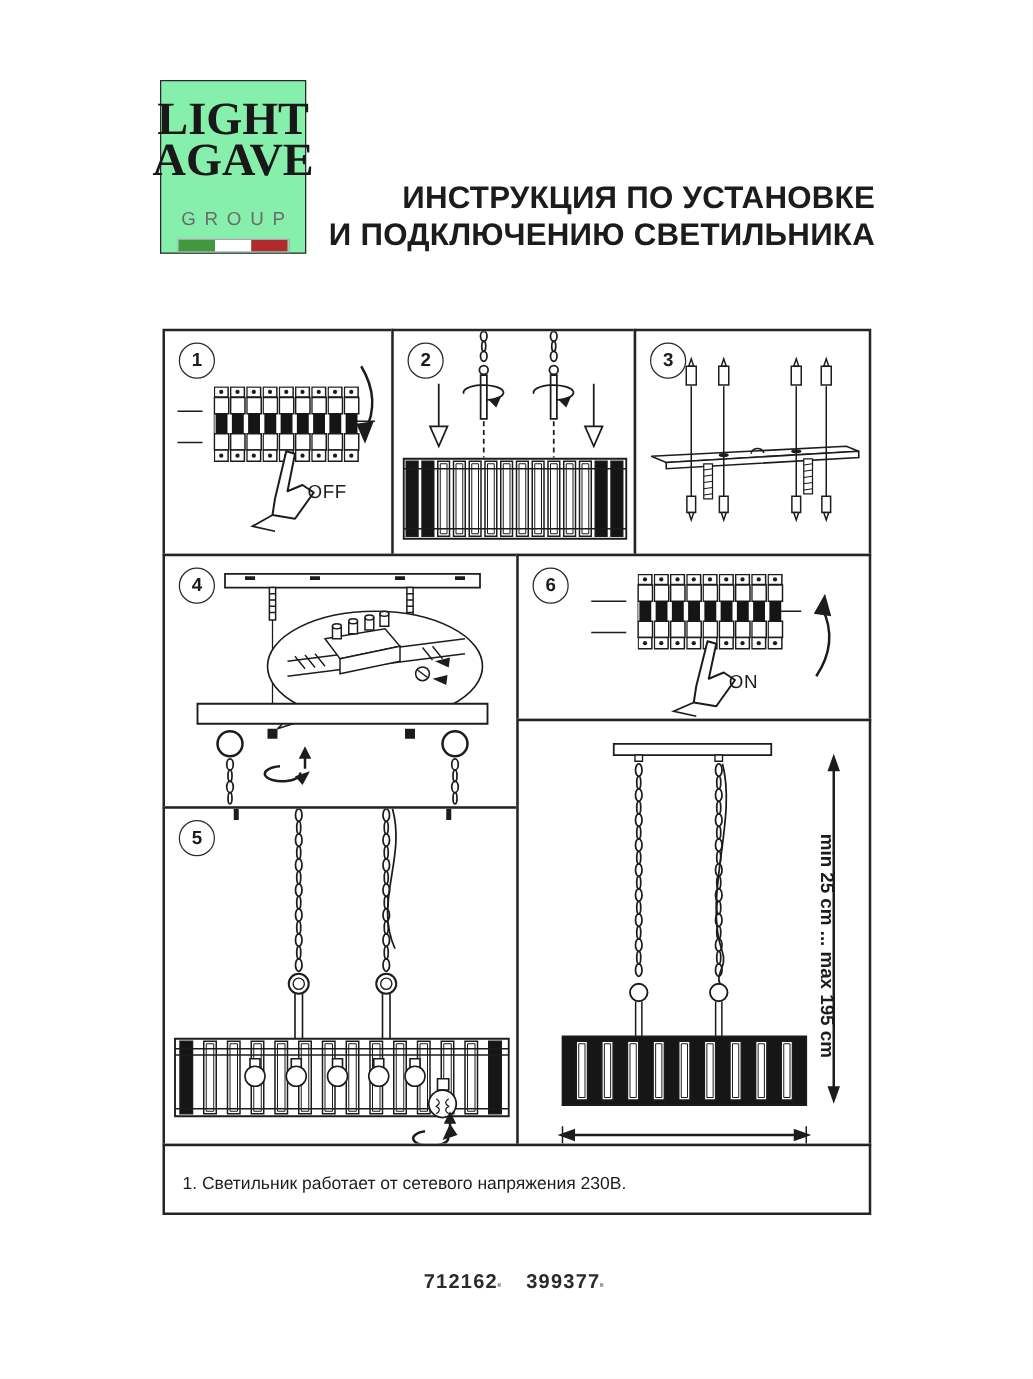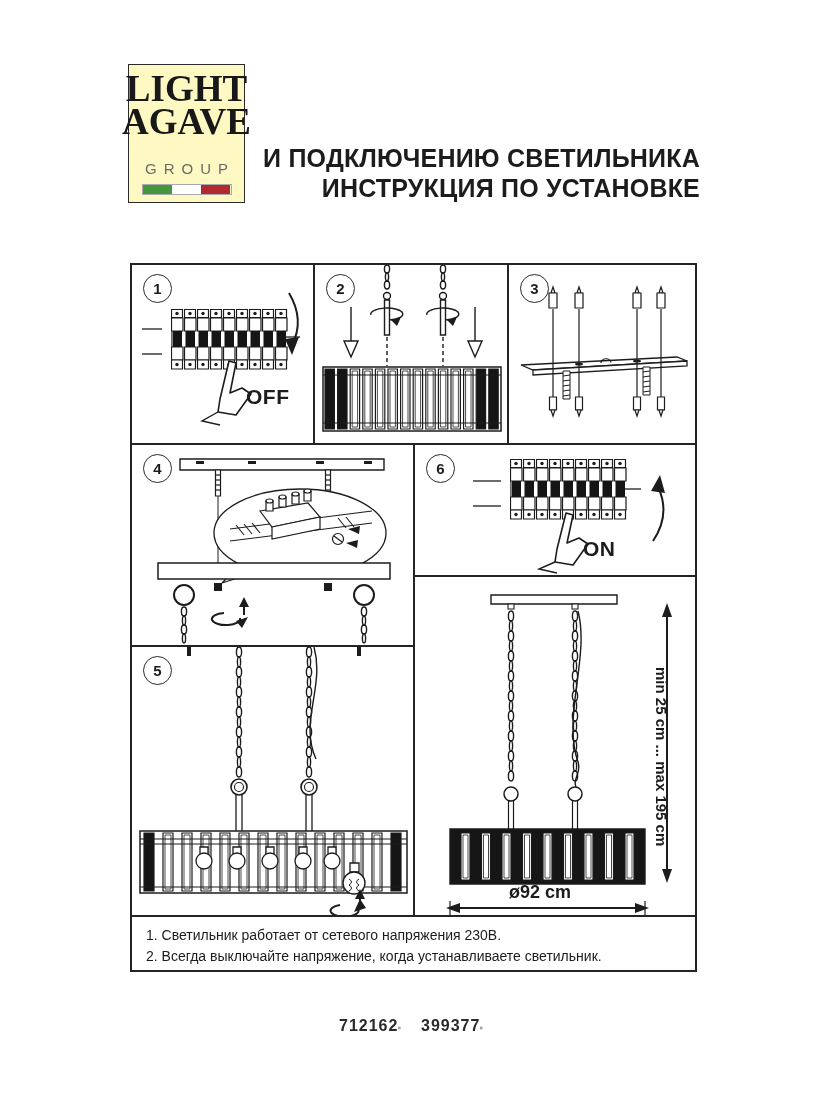--- a/index.html
+++ b/index.html
@@ -1,38 +1,38 @@
 <!DOCTYPE html>
 <html><head>
 <meta charset="utf-8">
 <style>
   html,body{margin:0;padding:0;background:#fff;}
   .page{position:relative;width:826px;height:1103px;background:#fff;outline:1px solid #e9e9e9;
         font-family:"Liberation Sans",sans-serif;color:#1c1c1c;overflow:hidden;}
   
   .logo-box{position:absolute;left:128px;top:64px;width:115px;height:137px;border:1.5px solid #2a2a2a;
-            display:flex;flex-direction:column;align-items:center;justify-content:center;background:#fef9c3;}
+            display:flex;flex-direction:column;align-items:center;justify-content:flex-end;background:#86efac;}
   .logo-word{font-family:"Liberation Serif",serif;font-weight:bold;font-size:37px;line-height:33px;letter-spacing:0px;color:#181818;}
   .logo-group{margin-top:22px;font-size:15px;letter-spacing:7px;color:#6b6b6b;padding-left:7px;}
   .logo-flag{margin-top:7px;width:88px;height:9px;border:1px solid #aaa;display:flex;}
   .logo-flag span{flex:1;height:100%;}
   .hdr-top{position:absolute;right:126px;top:56px;text-align:right;font-weight:bold;font-size:24px;line-height:31px;letter-spacing:0.2px;}
   .hdr-title{position:absolute;right:126px;top:143px;text-align:right;font-weight:bold;font-size:25px;line-height:30px;letter-spacing:0.2px;}
   
   .panel{position:absolute;border:2px solid #242424;background:#fff;box-sizing:border-box;}
   .pnum{position:absolute;left:11px;top:9px;width:27px;height:27px;border:1.7px solid #2a2a2a;border-radius:50%;
         font-size:15px;font-weight:bold;text-align:center;line-height:27px;background:#fff;z-index:3;}
   .panel svg{position:absolute;left:0;top:0;}
-  .sw-label{position:absolute;font-weight:bold;font-size:21px;letter-spacing:0.5px;}
+  .sw-label{position:absolute;font-weight:normal;font-size:15px;letter-spacing:0.5px;}
   .dim-v{position:absolute;left:238px;top:55px;height:250px;writing-mode:vertical-rl;
          font-weight:bold;font-size:15px;white-space:nowrap;text-align:center;}
   .dim-h{position:absolute;left:20px;top:305px;width:210px;text-align:center;font-weight:bold;font-size:18px;}
   .notes{position:absolute;left:130px;top:915px;width:567px;height:57px;}
   .notes p{margin:0;padding:0 0 0 14px;font-size:14px;line-height:21px;}
-  .notes p:first-child{padding-top:8px;}
+  .notes p:first-child{padding-top:8px;margin-top:11px;}
   
   .codes{position:absolute;left:339px;top:1000px;display:flex;gap:20px;}
   .code{display:flex;flex-direction:row;align-items:center;width:62px;}
   .code .lbl{font-weight:bold;font-size:16px;letter-spacing:1px;color:#2a2a2a;margin-bottom:4px;}
   line,path,polyline,ellipse,circle,rect{vector-effect:non-scaling-stroke;}
 </style>
 </head>
 <body>
 
 <svg width="0" height="0" style="position:absolute" aria-hidden="true">
@@ -67,22 +67,22 @@
     <div class="logo-word">LIGHT</div>
     <div class="logo-word">AGAVE</div>
     <div class="logo-group">GROUP</div>
     <div class="logo-flag">
       <span style="background: rgb(68, 151, 63);"></span>
       <span style="background: rgb(255, 255, 255);"></span>
       <span style="background: rgb(176, 42, 48);"></span>
     </div>
   </div>
   <div class="hdr-title">
+    <div>ИНСТРУКЦИЯ ПО УСТАНОВКЕ</div>
     <div>И ПОДКЛЮЧЕНИЮ СВЕТИЛЬНИКА</div>
-    <div>ИНСТРУКЦИЯ ПО УСТАНОВКЕ</div>
   </div>
 
   <div class="panel" style="left:130px;top:263px;width:185px;height:182px;">
     <div class="pnum">1</div>
     <svg width="181" height="178" viewBox="0 0 181 178">
       <g stroke="#1c1c1c" stroke-width="1.3" fill="none">
         <line x1="10" y1="64" x2="30" y2="64"></line>
           <line x1="10" y1="89" x2="30" y2="89"></line>
         <line x1="152" y1="72" x2="168" y2="72"></line>
       </g>
@@ -481,26 +481,24 @@
       </g>
       <polygon points="252,26 247,40 257,40" fill="#1c1c1c"></polygon>
       <polygon points="252,306 247,292 257,292" fill="#1c1c1c"></polygon>
       <line x1="35" y1="331" x2="230" y2="331" stroke="#1c1c1c" stroke-width="2"></line>
       <polygon points="31,331 45,326 45,336" fill="#1c1c1c"></polygon>
       <polygon points="234,331 220,326 220,336" fill="#1c1c1c"></polygon>
       <line x1="35" y1="324" x2="35" y2="338" stroke="#1c1c1c" stroke-width="1.2"></line>
       <line x1="230" y1="324" x2="230" y2="338" stroke="#1c1c1c" stroke-width="1.2"></line>
     </svg>
     <div class="dim-v">min 25 cm ... max 195 cm</div>
-    <div class="dim-h">ø92 cm</div>
   </div>
 
   <div class="panel notes">
     <p>1. Светильник работает от сетевого напряжения 230В.</p>
-    <p>2. Всегда выключайте напряжение, когда устанавливаете светильник.</p>
   </div>
 
   <div class="codes">
     <div class="code">
       <span class="lbl">712162</span>
       <svg width="56" height="56" viewBox="0 0 25 25">
           <rect x="0" y="0" width="1" height="1" fill="#151515"></rect>
           <rect x="1" y="0" width="1" height="1" fill="#151515"></rect>
           <rect x="2" y="0" width="1" height="1" fill="#151515"></rect>
           <rect x="3" y="0" width="1" height="1" fill="#151515"></rect>

